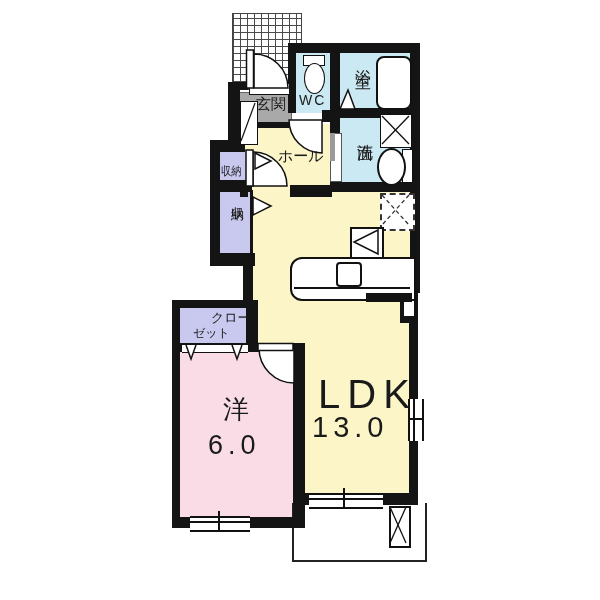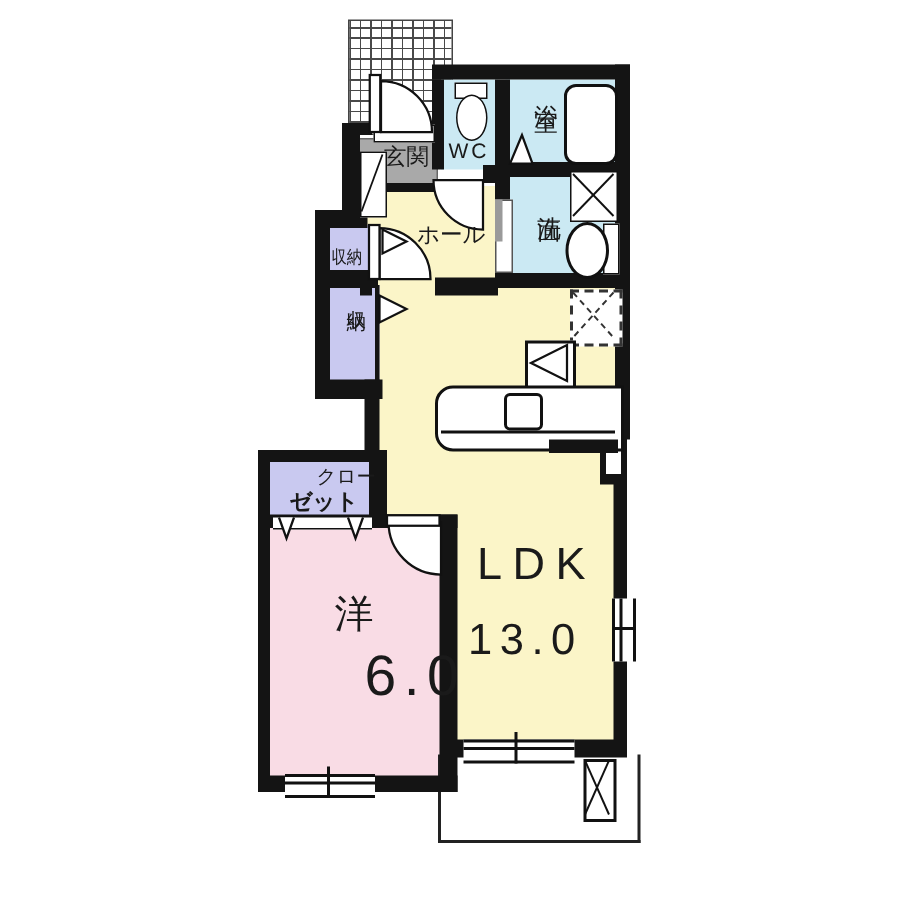--- a/index.html
+++ b/index.html
@@ -143,19 +143,19 @@
   </svg>
 
   <div class="label" style="left:256px;top:95px;font-size:15px;font-weight:500;">玄関</div>
   <div class="label" style="left:299px;top:92px;font-size:14px;letter-spacing:2px;">WC</div>
   <div class="label vtext" style="left:352px;top:57px;font-size:16px;letter-spacing:3px;">浴室</div>
   <div class="label vtext" style="left:354px;top:131px;font-size:16px;letter-spacing:3px;">洗面</div>
   <div class="label" style="left:278px;top:147px;font-size:15px;">ホール</div>
   <div class="label" style="left:221px;top:163px;font-size:12px;transform:scaleX(0.85);transform-origin:left;">収納</div>
   <div class="label vtext" style="left:228px;top:196px;font-size:13px;letter-spacing:2px;">収納</div>
   <div class="label" style="left:211px;top:309px;font-size:13px;">クロー</div>
-  <div class="label" style="left:193px;top:325px;font-size:15px;font-weight:bold;">ゼット</div>
+  <div class="label" style="left:193px;top:325px;font-size:12px;">ゼット</div>
   <div class="label" style="left:223px;top:392px;font-size:26px;">洋</div>
-  <div class="label" style="left:208px;top:430px;font-size:38px;letter-spacing:5px;margin-left:35px;">6.0</div>
-  <div class="label" style="left:318px;top:360px;font-size:30px;letter-spacing:7px;">LDK</div>
+  <div class="label" style="left:208px;top:430px;font-size:27px;letter-spacing:5px;">6.0</div>
+  <div class="label" style="left:318px;top:372px;font-size:40px;letter-spacing:7px;">LDK</div>
   <div class="label" style="left:312px;top:411px;font-size:29px;letter-spacing:5px;">13.0</div>
 
 </div>
 
 </body></html>

